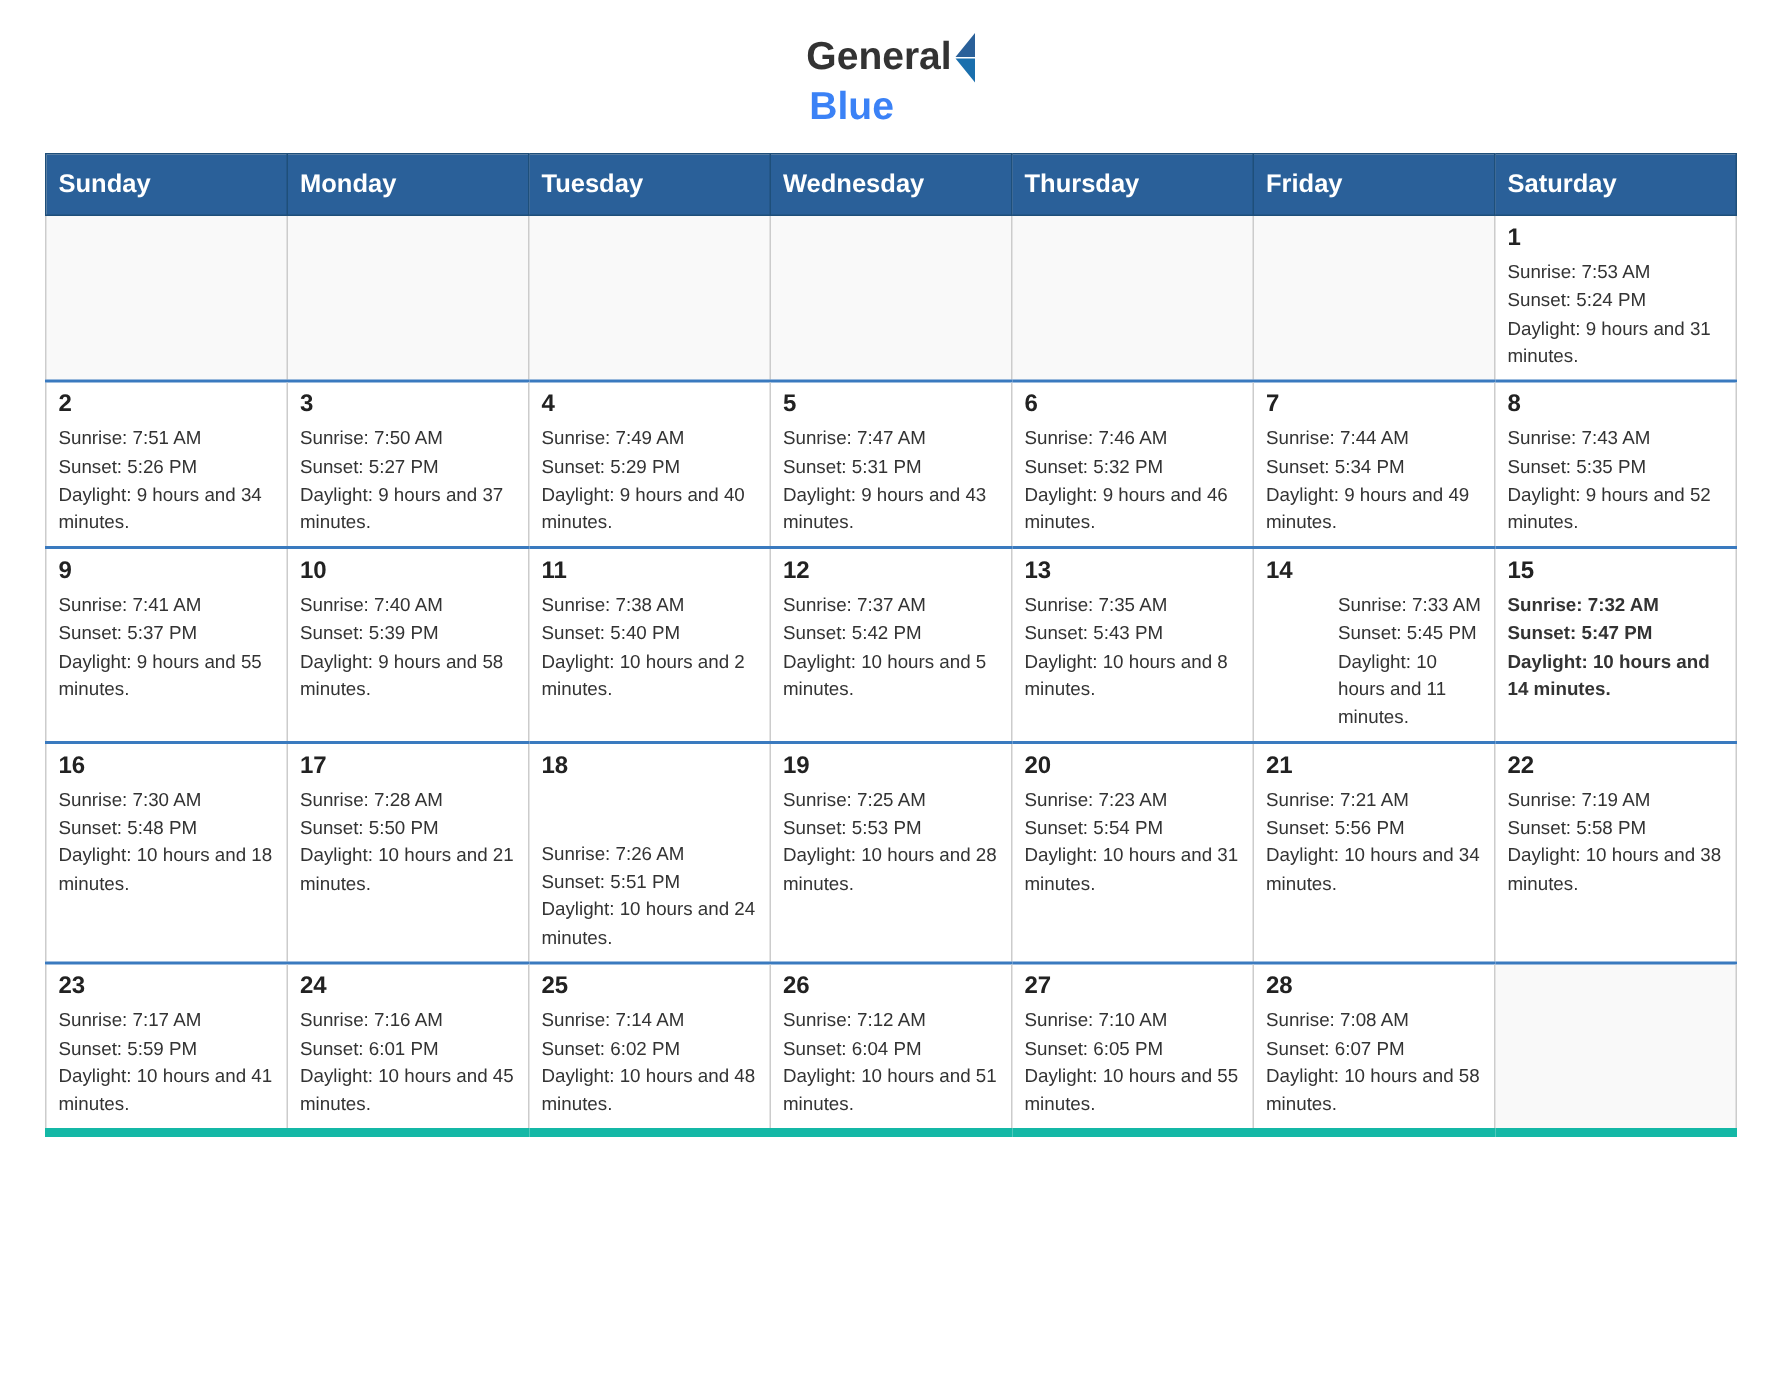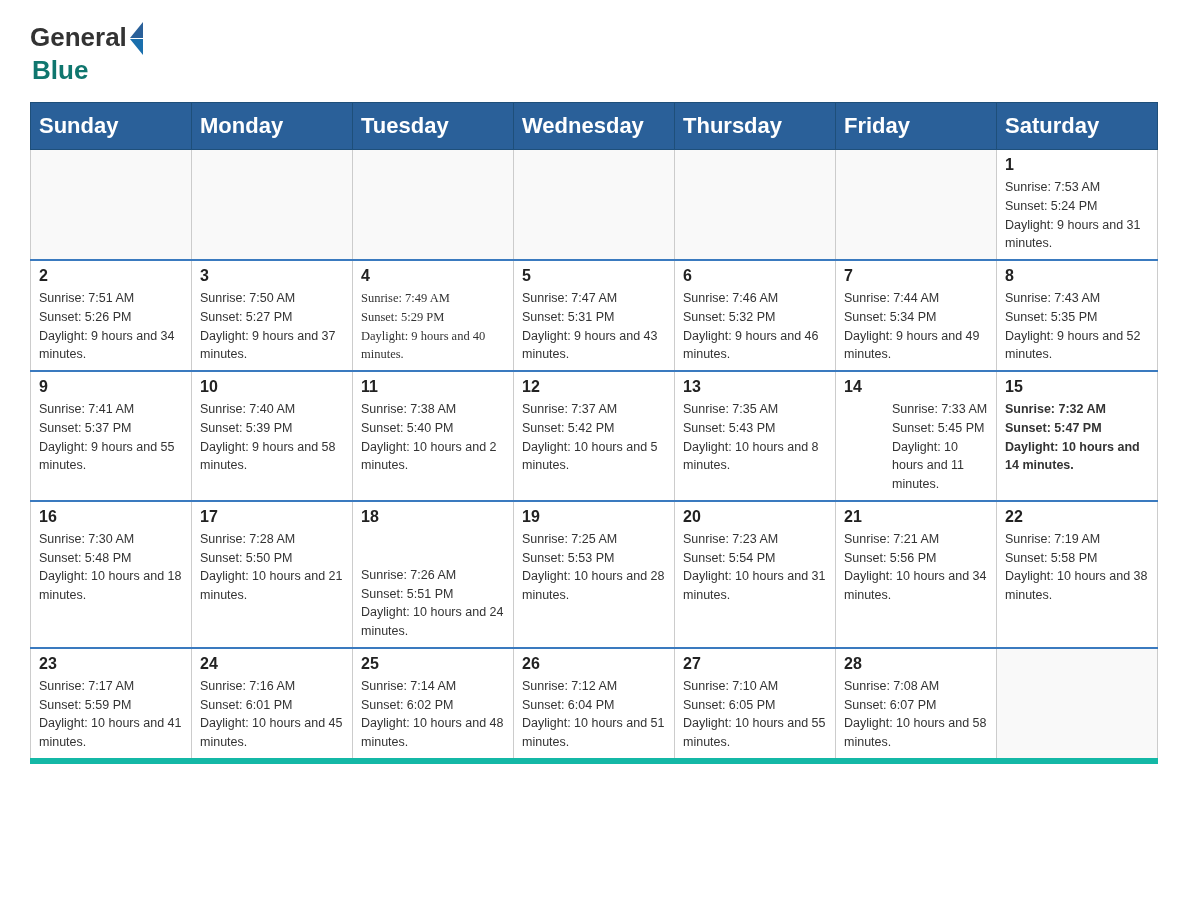--- a/index.html
+++ b/index.html
@@ -5,38 +5,38 @@
     * { box-sizing: border-box; margin: 0; padding: 0; }
     body {
       font-family: Arial, sans-serif;
       background: #fff;
       padding: 20px 30px;
       width: 1188px;
       min-height: 918px;
     }
     .header {
       display: flex;
-      justify-content: flex-start;
+      justify-content: center;
       align-items: flex-start;
       margin-bottom: 16px;
     }
     .logo {
       display: flex;
       align-items: center;
       gap: 4px;
     }
     .logo-text-general {
       font-size: 26px;
       font-weight: bold;
       color: #333;
     }
     .logo-text-blue {
       font-size: 26px;
       font-weight: bold;
-      color: #0f766e;
+      color: #3b82f6;
     }
     .title-block {
       text-align: right;
     }
     .month-title {
       font-size: 52px;
       font-weight: bold;
       color: #222;
       line-height: 1.1;
     }
@@ -46,21 +46,21 @@
       margin-top: 4px;
     }
     .calendar {
       width: 100%;
       border-collapse: collapse;
       border: 1px solid #ccc;
     }
     .calendar th {
       background: #2a6099;
       color: #fff;
-      font-size: 22px;
+      font-size: 17px;
       font-weight: bold;
       padding: 10px 8px;
       text-align: left;
       border: 1px solid #1e4f7a;
     }
     .calendar td {
       vertical-align: top;
       border: 1px solid #ccc;
       padding: 6px 8px;
       width: calc(100% / 7);
@@ -145,21 +145,21 @@
 Daylight: 9 hours and 34 minutes.</div>
         </td>
         <td>
           <div class="day-number">3</div>
           <div class="day-info" style="white-space: pre-line;">Sunrise: 7:50 AM
 Sunset: 5:27 PM
 Daylight: 9 hours and 37 minutes.</div>
         </td>
         <td>
           <div class="day-number">4</div>
-          <div class="day-info" style="white-space: pre-line; font-family: Liberation Serif, serif;">Sunrise: 7:49 AM
+          <div class="day-info" style="white-space: pre-line;">Sunrise: 7:49 AM
 Sunset: 5:29 PM
 Daylight: 9 hours and 40 minutes.</div>
         </td>
         <td>
           <div class="day-number">5</div>
           <div class="day-info" style="white-space: pre-line;">Sunrise: 7:47 AM
 Sunset: 5:31 PM
 Daylight: 9 hours and 43 minutes.</div>
         </td>
         <td>

